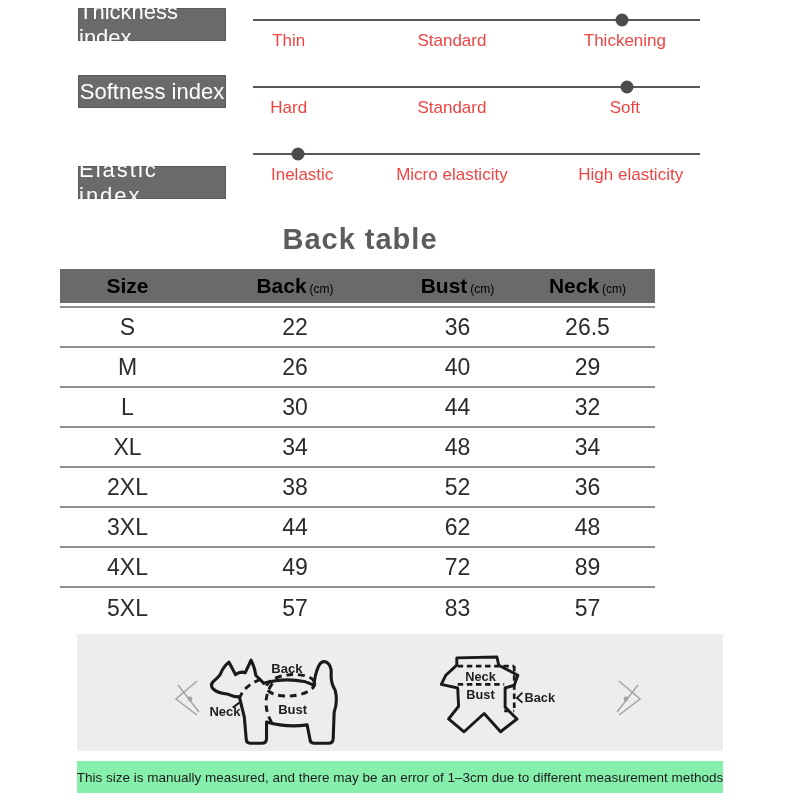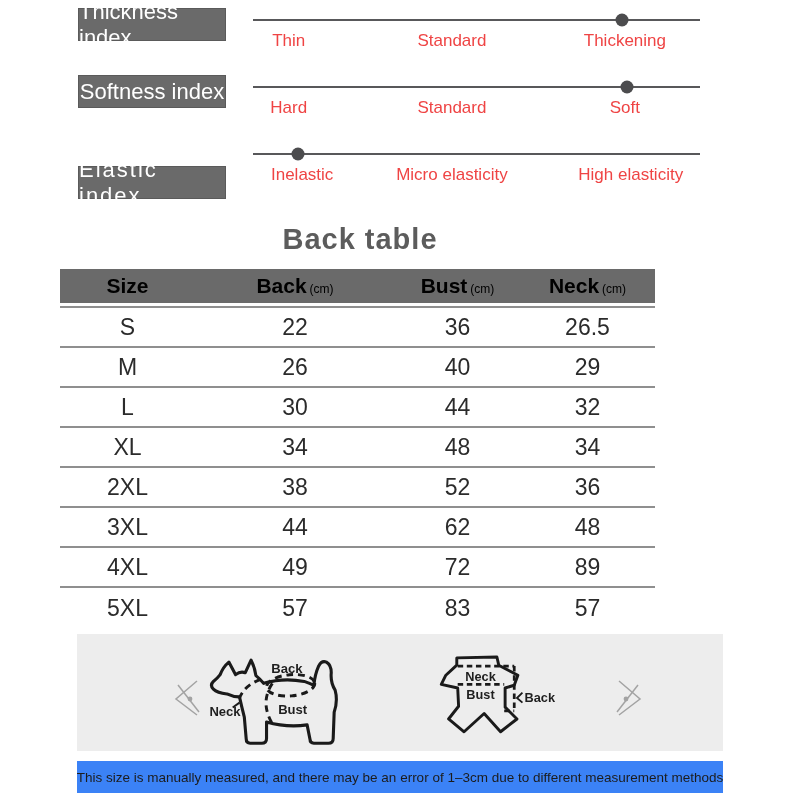--- a/index.html
+++ b/index.html
@@ -42,21 +42,21 @@
   #diagram-panel { position:absolute; top:634px; left:77px; width:646px; height:117px;
                    background:#ededed; }
   .carousel-arrow { position:absolute; top:41px; width:44px; height:44px; }
   #arrow-left { left:89px; } #arrow-right { left:529px; }
   #dog-figure { position:absolute; left:108px; top:2px; }
   #garment-figure { position:absolute; left:350px; top:2px; }
   .fig-label { font-size:13.5px; font-weight:600; fill:#1f1f1f; }
 
   
   #note-bar { position:absolute; top:761px; left:77px; width:646px; height:32px;
-              background:#3b82f6; display:flex; align-items:center; justify-content:center; }
+              background:#86efac; display:flex; align-items:center; justify-content:center; }
   #note-bar span { font-size:13.5px; color:#1c1c1c; white-space:nowrap; }
 </style>
 </head>
 <body>
 
 <div id="app">
 
   <div class="index-row" id="idx-0">
     <div class="index-label">Thickness index</div>
     <div class="slider">

